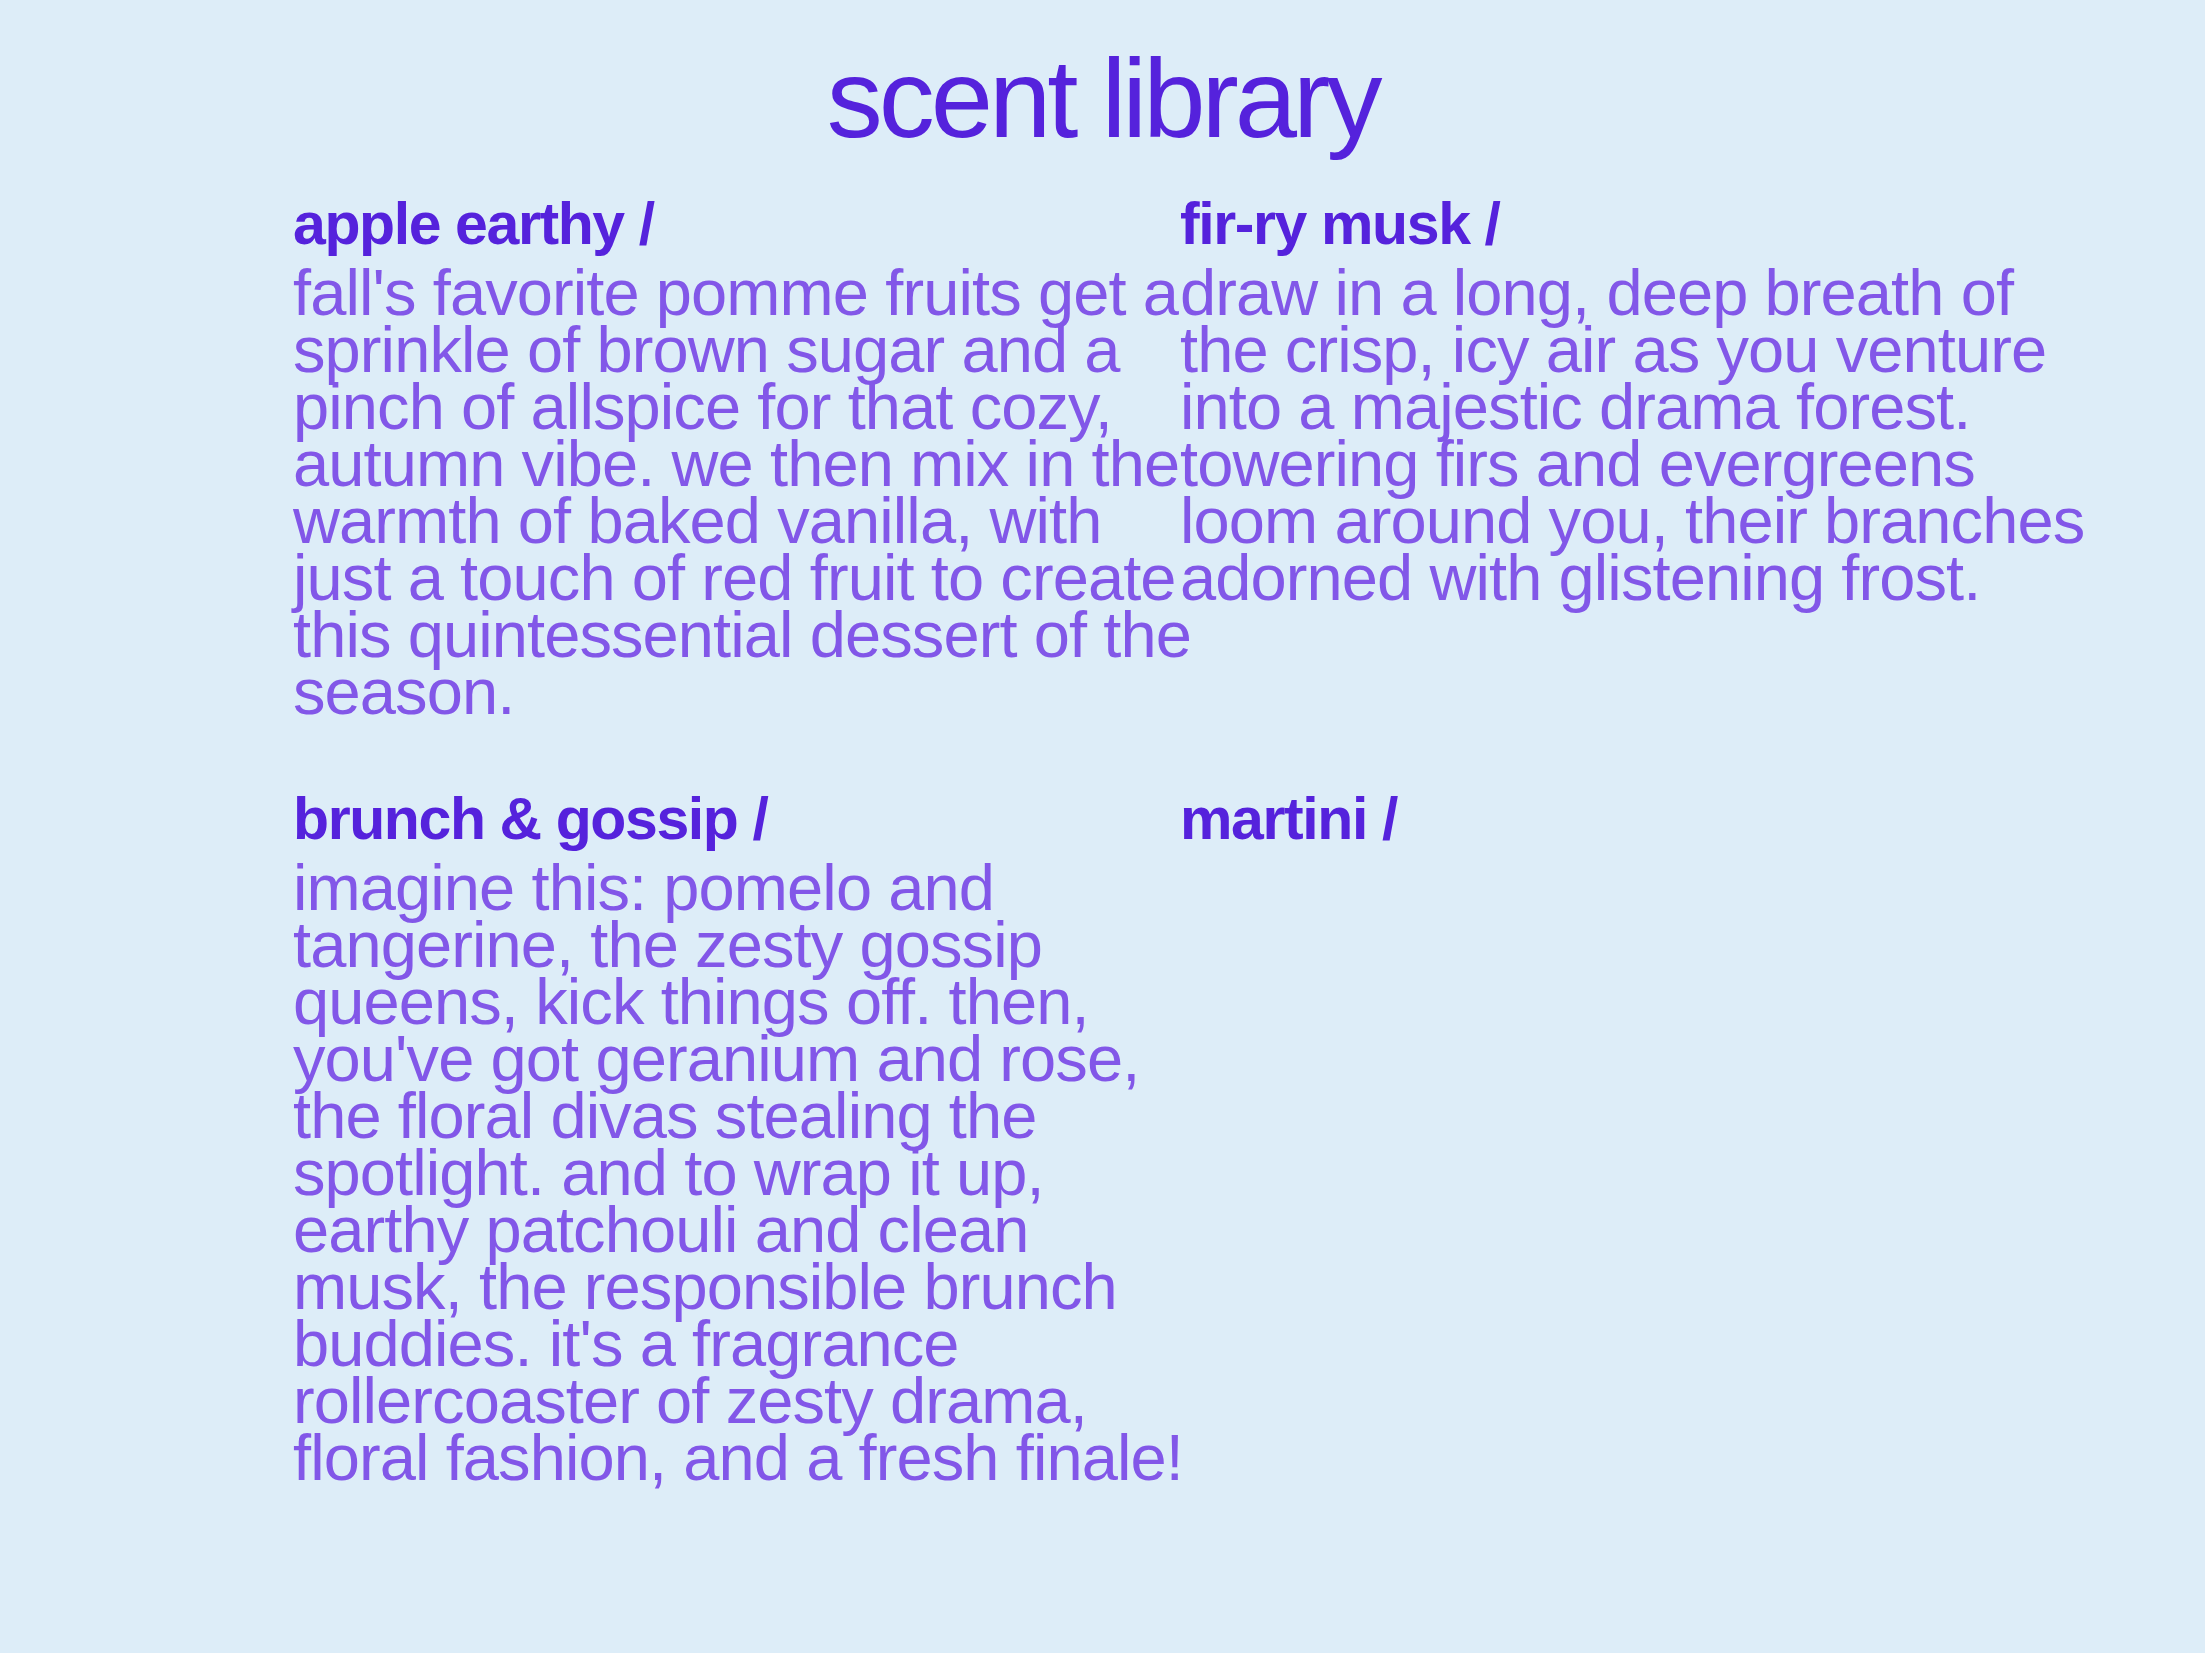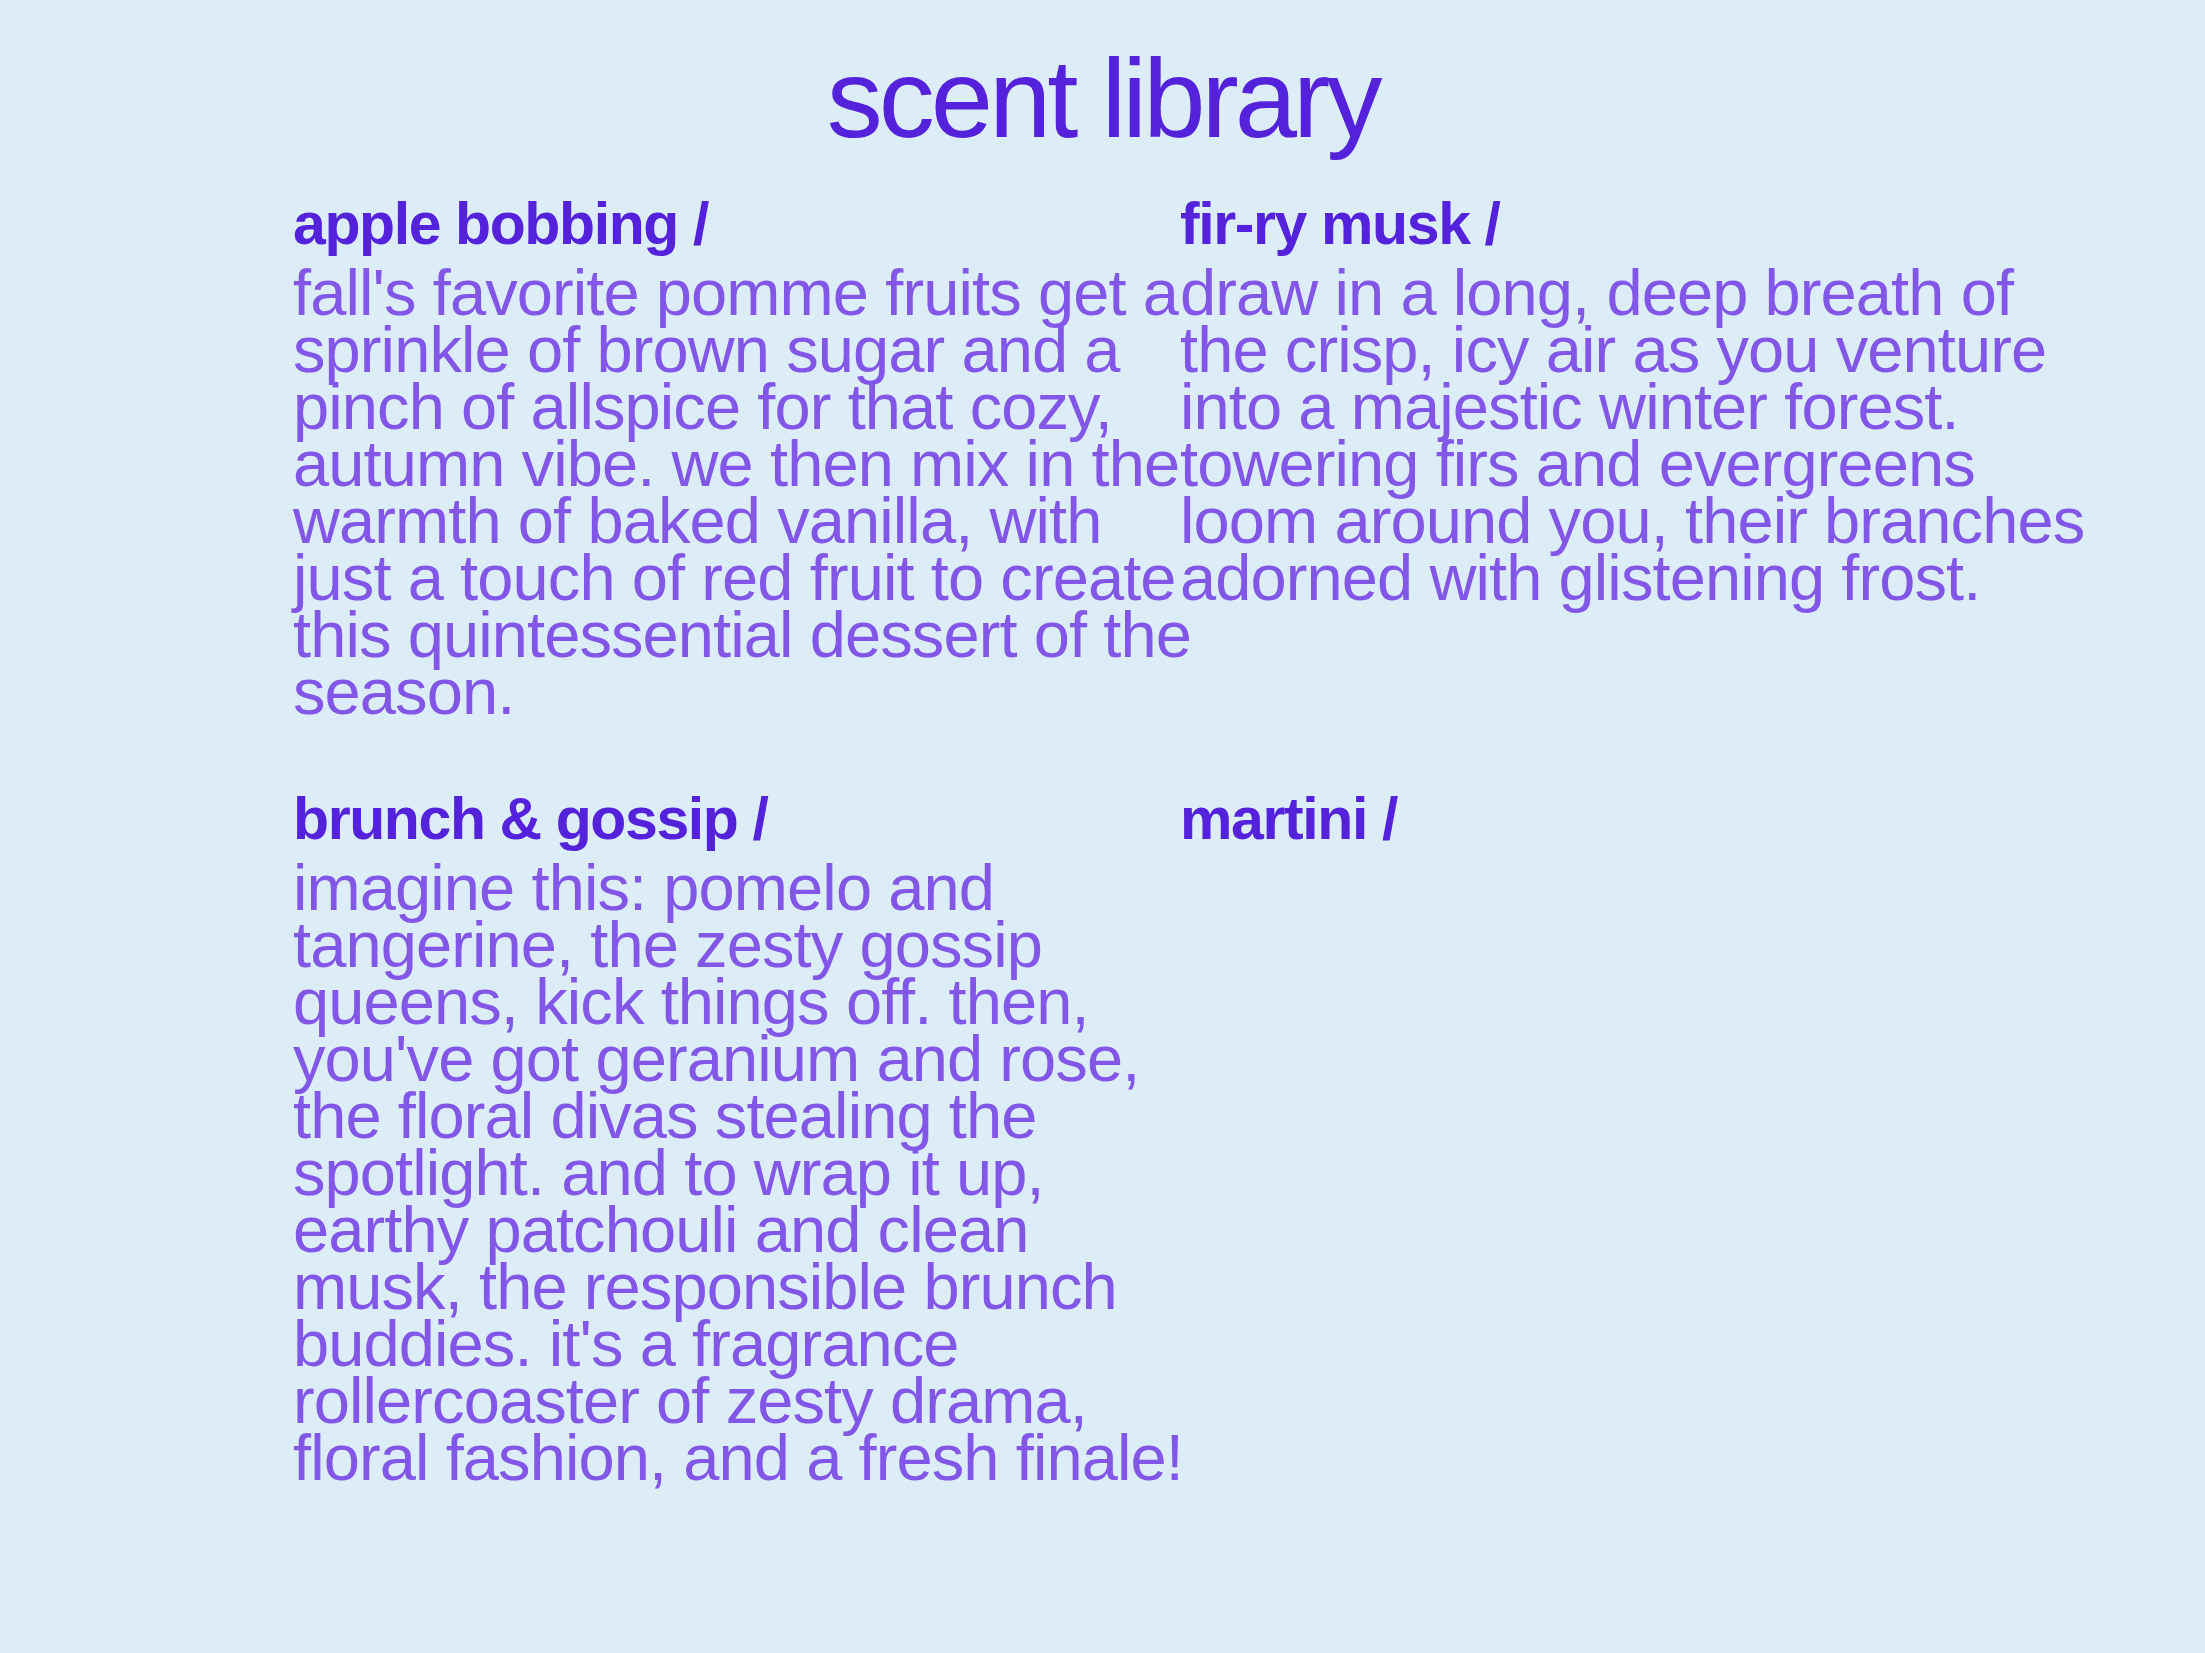--- a/index.html
+++ b/index.html
@@ -57,36 +57,36 @@
 </style>
 </head>
 <body>
 
 <header class="header">
   <h1 class="page-title">scent library</h1>
 </header>
 
 <main class="grid">
   <section class="section">
-    <h2>apple bobbing /</h2>
+    <h2>apple earthy /</h2>
     <p>fall's favorite pomme fruits get a
 sprinkle of brown sugar and a
 pinch of allspice for that cozy,
 autumn vibe. we then mix in the
 warmth of baked vanilla, with
 just a touch of red fruit to create
 this quintessential dessert of the
 season.</p>
   </section>
 
   <section class="section">
     <h2>fir-ry musk /</h2>
     <p>draw in a long, deep breath of
 the crisp, icy air as you venture
-into a majestic winter forest.
+into a majestic drama forest.
 towering firs and evergreens
 loom around you, their branches
 adorned with glistening frost.</p>
   </section>
 
   <section class="section">
     <h2>brunch &amp; gossip /</h2>
     <p>imagine this: pomelo and
 tangerine, the zesty gossip
 queens, kick things off. then,

